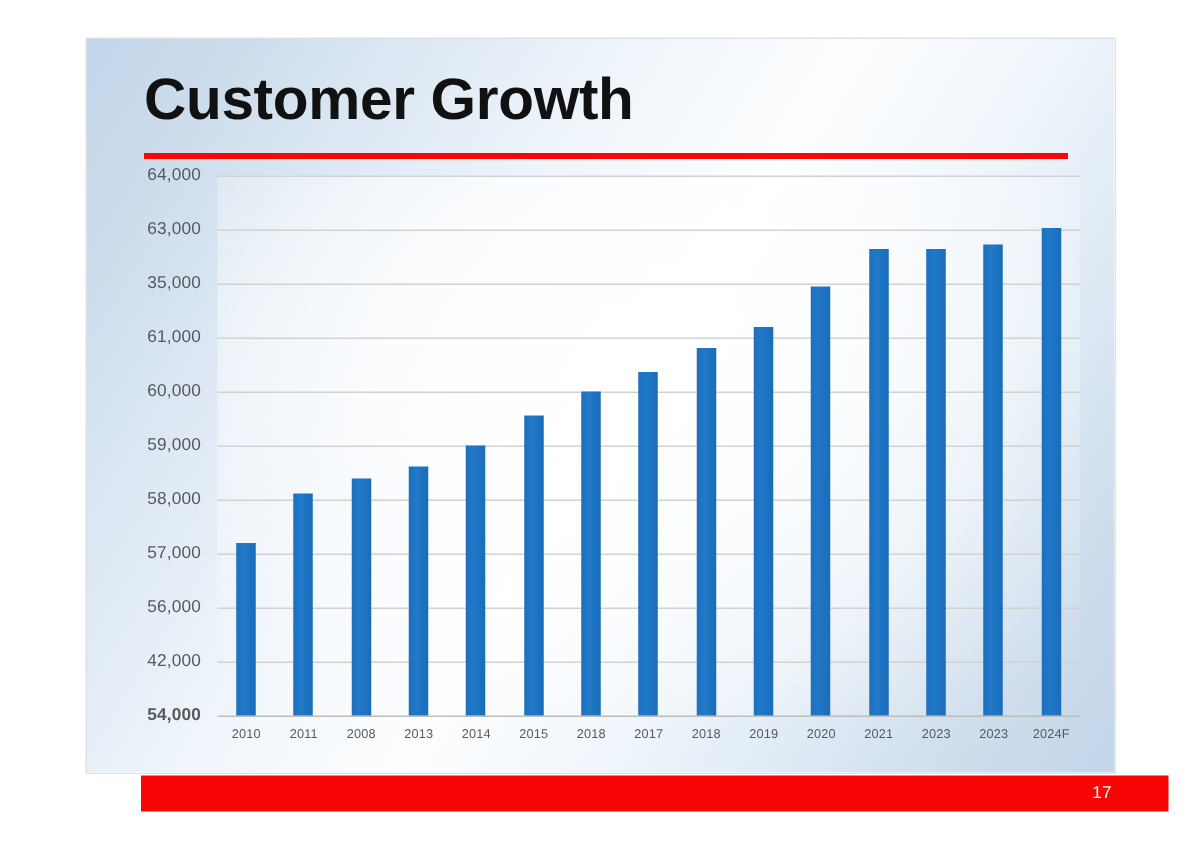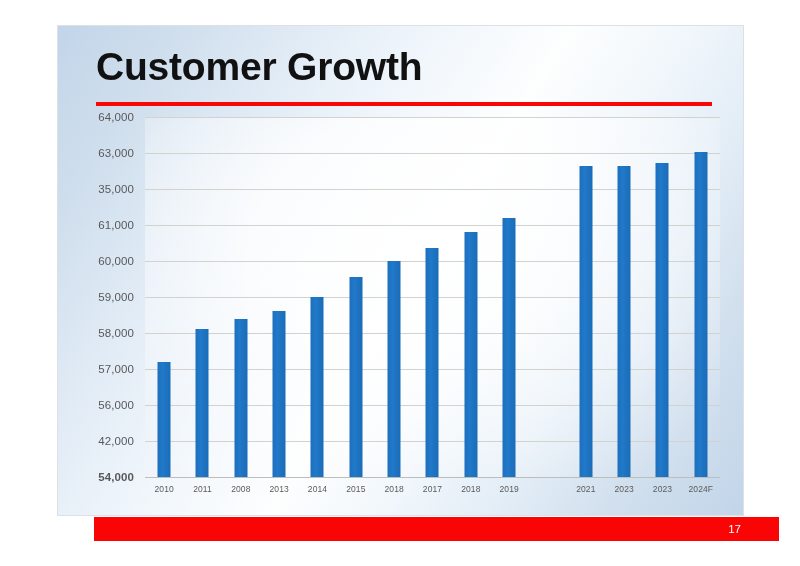--- a/index.html
+++ b/index.html
@@ -231,20 +231,24 @@
             <div class="xlabel">2017</div>
           </div>
           <div class="bar-slot" style="left: 306.667px; width: 38.3333px;">
             <div class="bar" title="2018: 60800" style="height: 244.8px;"></div>
             <div class="xlabel">2018</div>
           </div>
           <div class="bar-slot" style="left: 345px; width: 38.3333px;">
             <div class="bar" title="2019: 61200" style="height: 259.2px;"></div>
             <div class="xlabel">2019</div>
           </div>
+          <div class="bar-slot" style="left: 383.333px; width: 38.3333px;">
+            <div class="bar" title="2020: 61950" style="height: 286.2px;"></div>
+            <div class="xlabel">2020</div>
+          </div>
           <div class="bar-slot" style="left: 421.667px; width: 38.3333px;">
             <div class="bar" title="2021: 62650" style="height: 311.4px;"></div>
             <div class="xlabel">2021</div>
           </div>
           <div class="bar-slot" style="left: 460px; width: 38.3333px;">
             <div class="bar" title="2022: 62630" style="height: 310.68px;"></div>
             <div class="xlabel">2023</div>
           </div>
           <div class="bar-slot" style="left: 498.333px; width: 38.3333px;">
             <div class="bar" title="2023: 62730" style="height: 314.28px;"></div>

